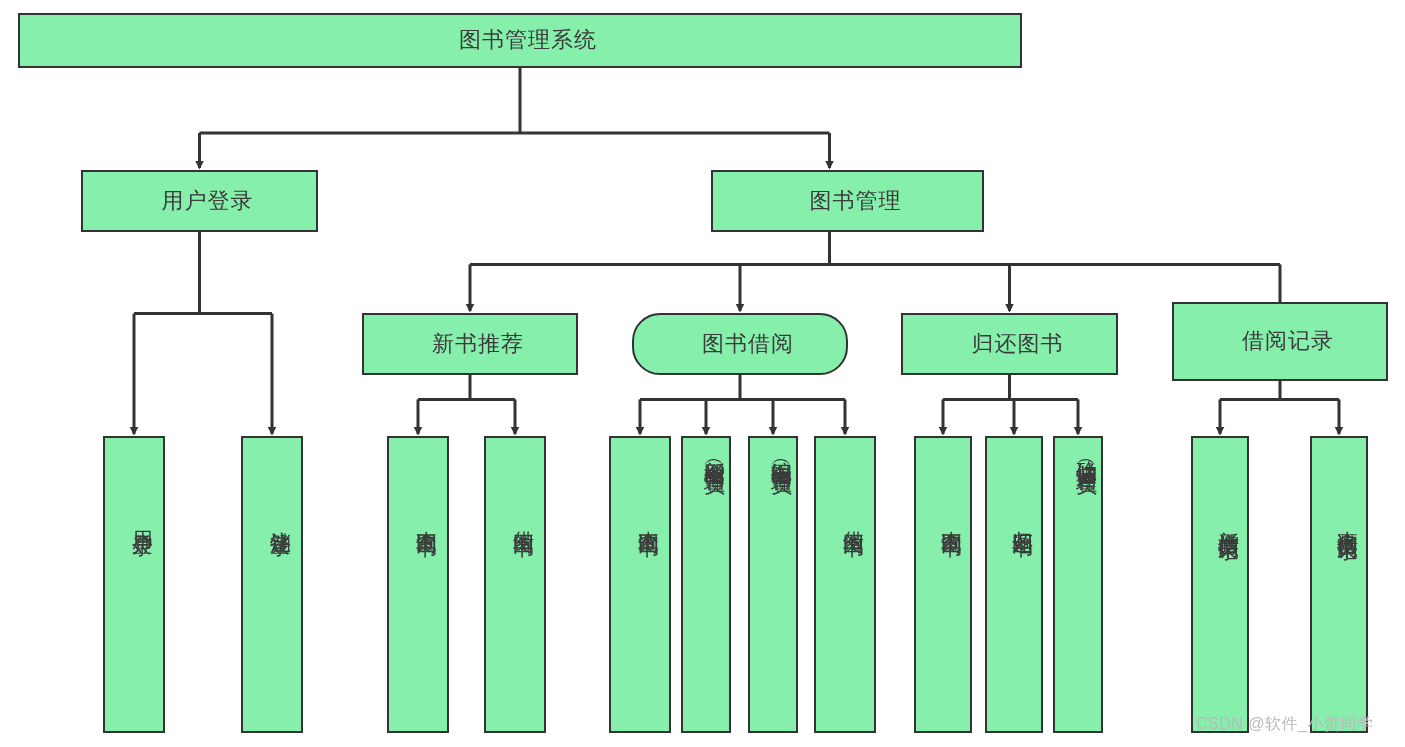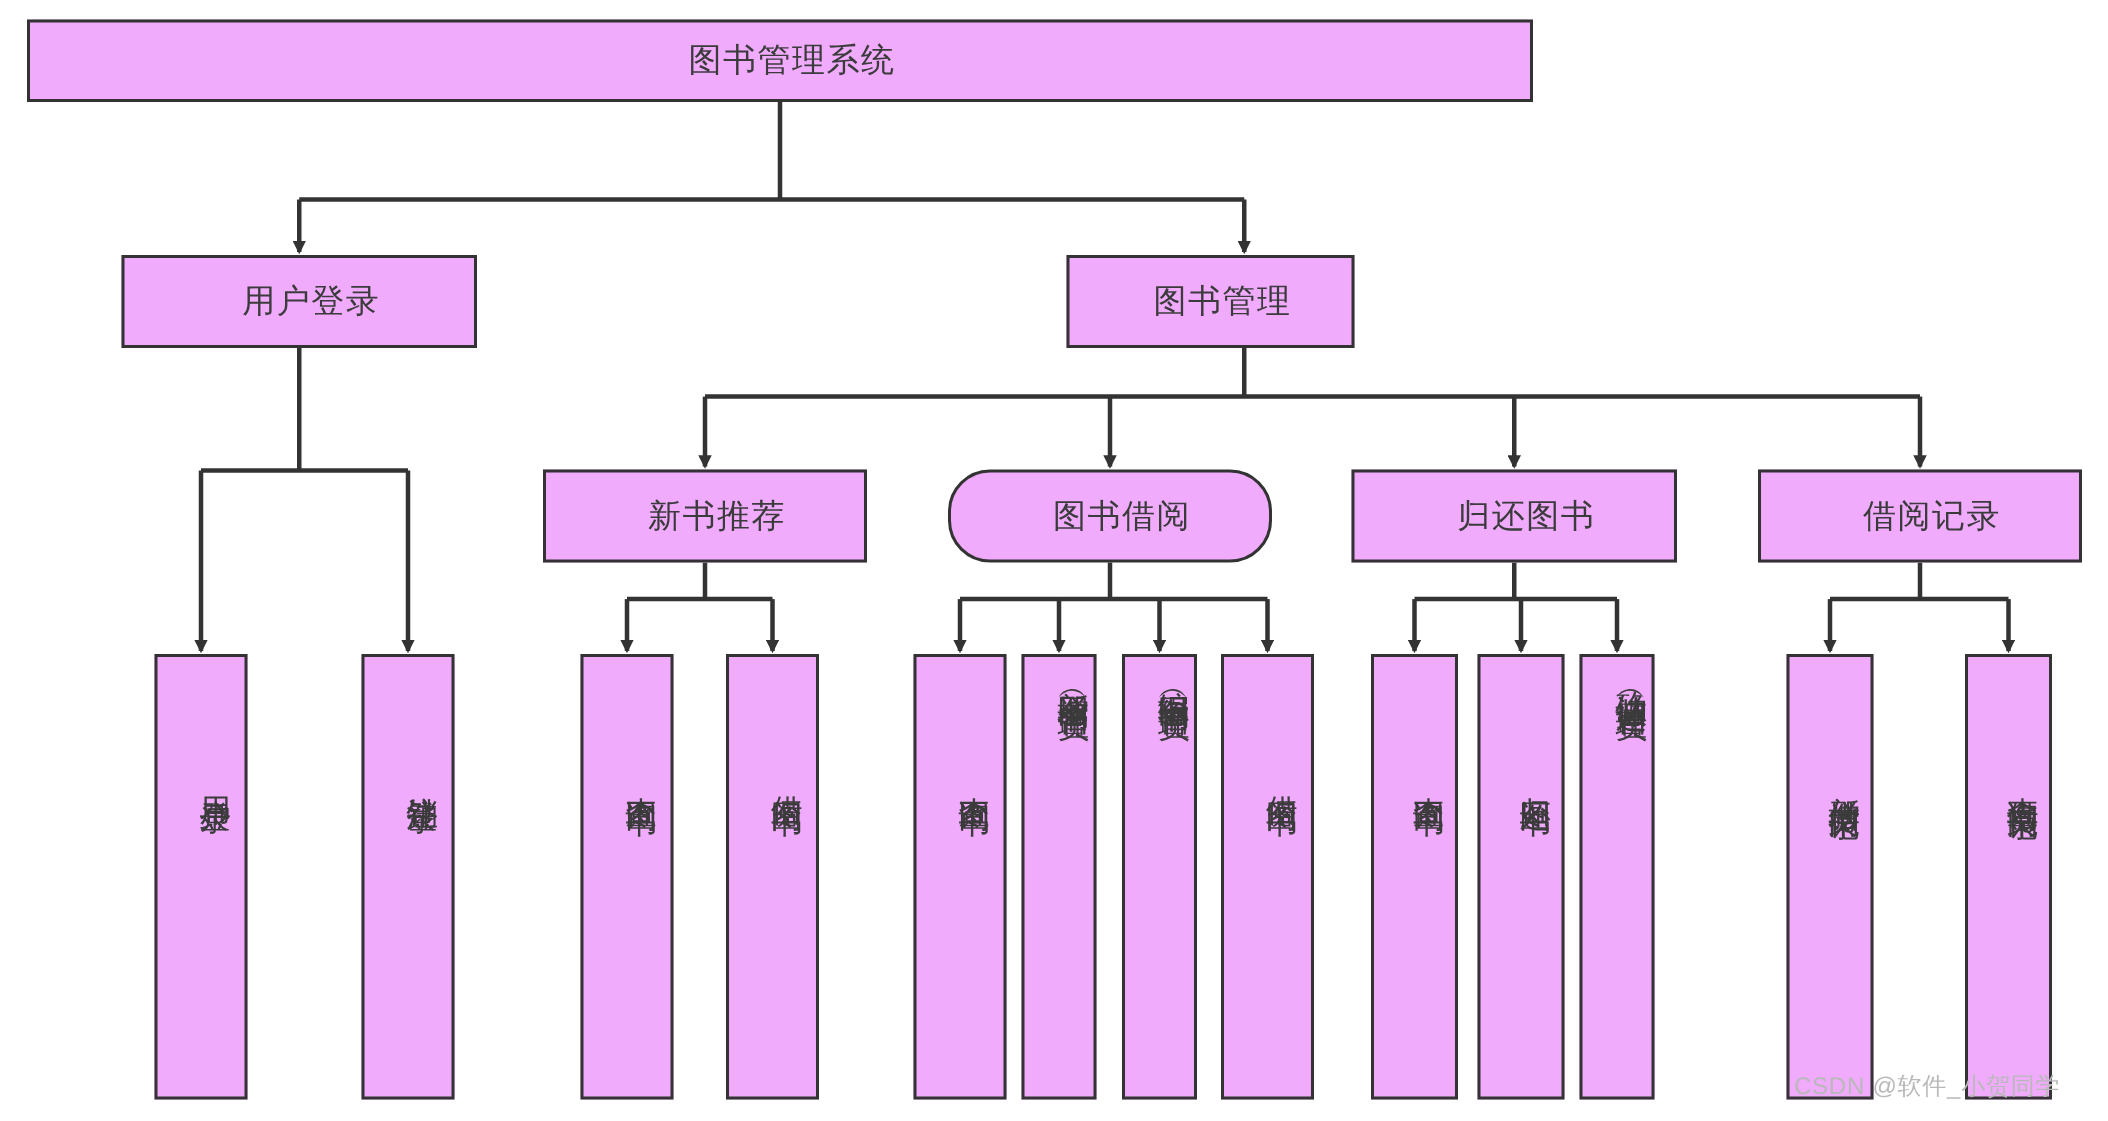--- a/index.html
+++ b/index.html
@@ -22,21 +22,21 @@
     left: 0;
     top: 0;
     width: 1405px;
     height: 747px;
     pointer-events: none;
   }
   .node {
     position: absolute;
     box-sizing: border-box;
     border: 2px solid #333333;
-    background: #f0abfc;
+    background: #86efac;
     display: flex;
     align-items: center;
     justify-content: center;
     color: #3b3b3b;
     padding-left: 16px;
   }
   .node.h {
     
   }
   .node.h .label {
@@ -117,33 +117,33 @@
       </g>
   </svg>
 
   <div id="node-layer">
       <div class="node h" style="left: 18px; top: 13px; width: 1004px; height: 55px;">
         <span class="label">图书管理系统</span>
       </div>
       <div class="node h" style="left: 81px; top: 170px; width: 237px; height: 62px;">
         <span class="label">用户登录</span>
       </div>
-      <div class="node h" style="left: 711px; top: 170px; width: 192px; height: 62px;">
+      <div class="node h" style="left: 711px; top: 170px; width: 273px; height: 62px;">
         <span class="label">图书管理</span>
       </div>
       <div class="node h" style="left: 362px; top: 313px; width: 216px; height: 62px; align-items: center;">
         <span class="label">新书推荐</span>
       </div>
       <div class="node h" style="left: 632px; top: 313px; width: 216px; height: 62px; border-radius: 28px;">
         <span class="label">图书借阅</span>
       </div>
       <div class="node h" style="left: 901px; top: 313px; width: 217px; height: 62px;">
         <span class="label">归还图书</span>
       </div>
-      <div class="node h" style="left: 1172px; top: 313px; width: 216px; height: 62px;">
+      <div class="node h" style="left: 1172px; top: 302px; width: 216px; height: 79px;">
         <span class="label">借阅记录</span>
       </div>
       <div class="node v center" style="left: 103px; top: 436px; width: 62px; height: 297px;">
         <span class="label">用户登录</span>
       </div>
       <div class="node v center" style="left: 241px; top: 436px; width: 62px; height: 297px;">
         <span class="label">注销登录</span>
       </div>
       <div class="node v center" style="left: 387px; top: 436px; width: 62px; height: 297px;">
         <span class="label">查询图书</span>

